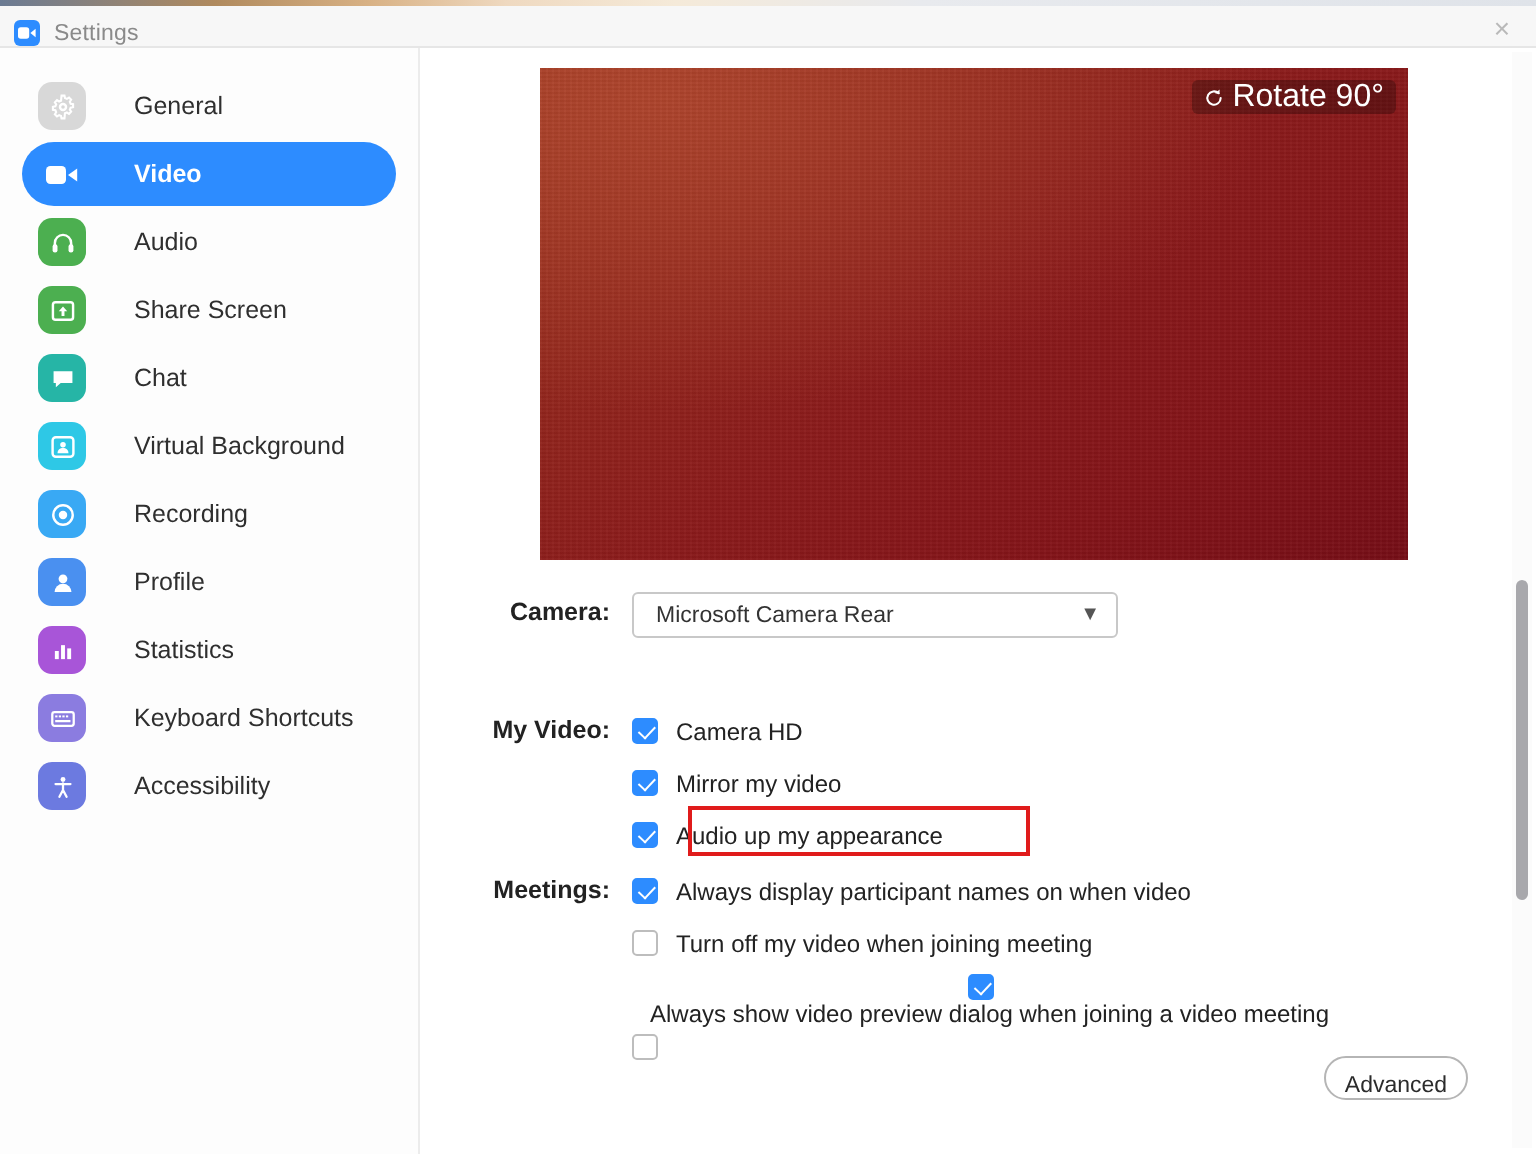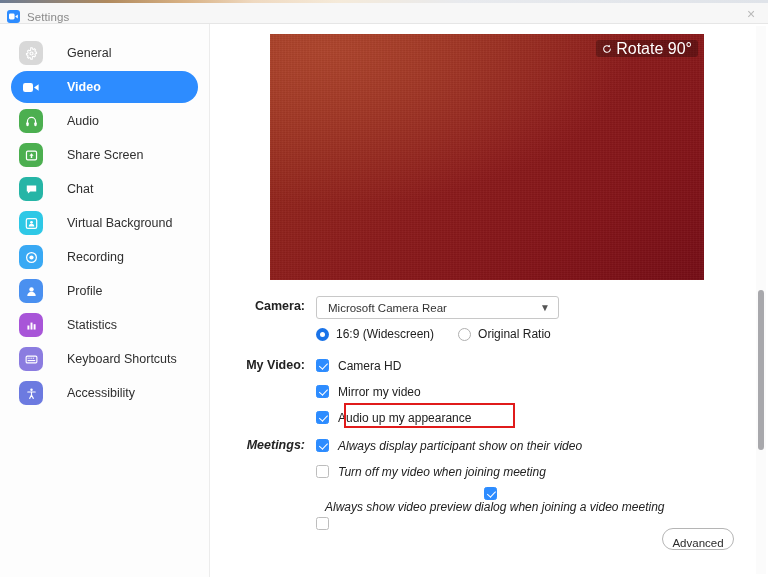--- a/index.html
+++ b/index.html
@@ -334,33 +334,20 @@
     </div>
 
     <div class="frow" style="left:0; top:272px;justify-content:space-between;">
       <div class="flabel">Camera:</div>
       <div class="select">
         <span>Microsoft Camera Rear</span>
         <span class="caret">▼</span>
       </div>
     </div>
 
-    <div class="frow" style="left:0; top:303px;">
-      <div class="flabel"></div>
-      <div class="radio-row">
-        <div class="radio-opt" style="margin-right:24px;">
-          <span class="radio on"></span>
-          <span class="radio-lbl">16:9 (Widescreen)</span>
-        </div>
-        <div class="radio-opt">
-          <span class="radio"></span>
-          <span class="radio-lbl">Original Ratio</span>
-        </div>
-      </div>
-    </div>
 
     <div class="frow" style="left:0; top:331px;">
       <div class="flabel">My Video:</div>
       <div>
         <div class="cb-row">
           <span class="cbox on"></span>
           <span class="cb-lbl">Camera HD</span>
         </div>
         <div class="cb-row" style="margin-top:5px;">
           <span class="cbox on"></span>
@@ -368,26 +355,26 @@
         </div>
         <div class="cb-row" style="margin-top:5px;">
           <span class="cbox on"></span>
           <span class="cb-lbl">Audio up my appearance</span>
         </div>
       </div>
     </div>
 
     <div class="highlight" style="left: 133px; top: 379px; width: 171px; height: 25px; border-color: rgb(224, 27, 27);"></div>
 
-    <div class="frow" style="left:0; top:411px;font-style:italic;">
+    <div class="frow" style="left:0; top:411px;">
       <div class="flabel">Meetings:</div>
       <div>
         <div class="cb-row">
           <span class="cbox on"></span>
-          <span class="cb-lbl">Always display participant show on their video</span>
+          <span class="cb-lbl">Always display participant names on when video</span>
         </div>
         <div class="cb-row" style="margin-top:5px;">
           <span class="cbox"></span>
           <span class="cb-lbl">Turn off my video when joining meeting</span>
         </div>
         <div class="cb-row" style="margin-top:5px;flex-direction:column;">
           <span class="cbox on"></span>
           <span class="cb-lbl">Always show video preview dialog when joining a video meeting</span>
         </div>
         <div class="cb-row" style="margin-top:5px;">

